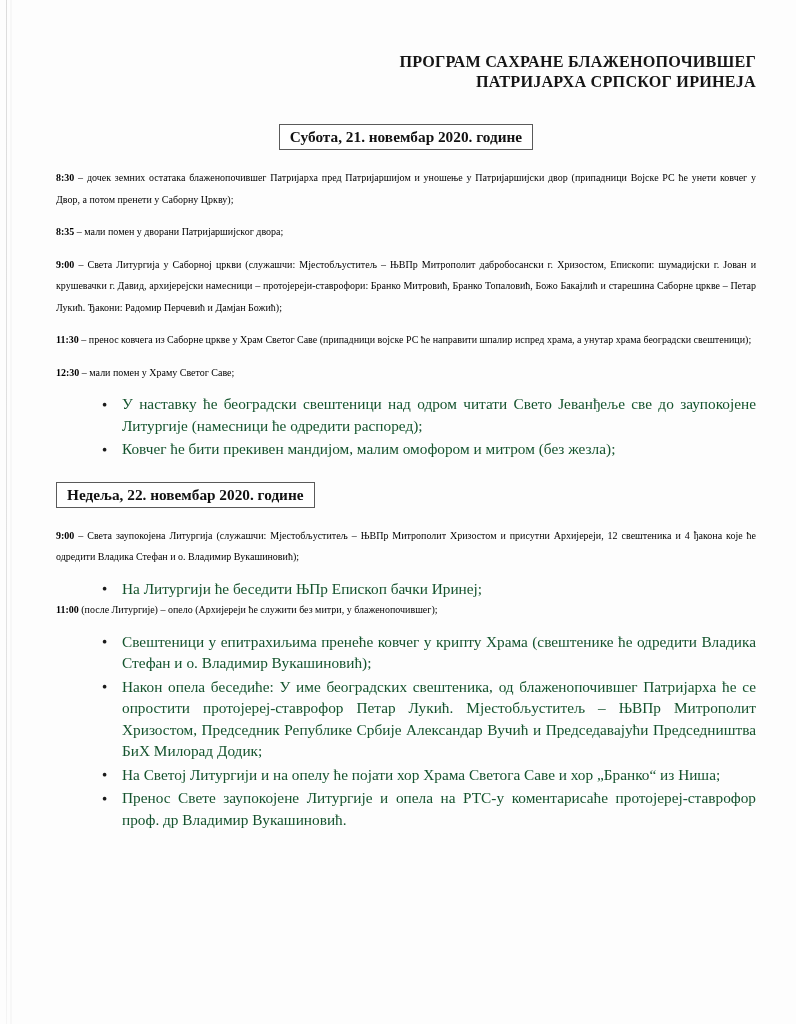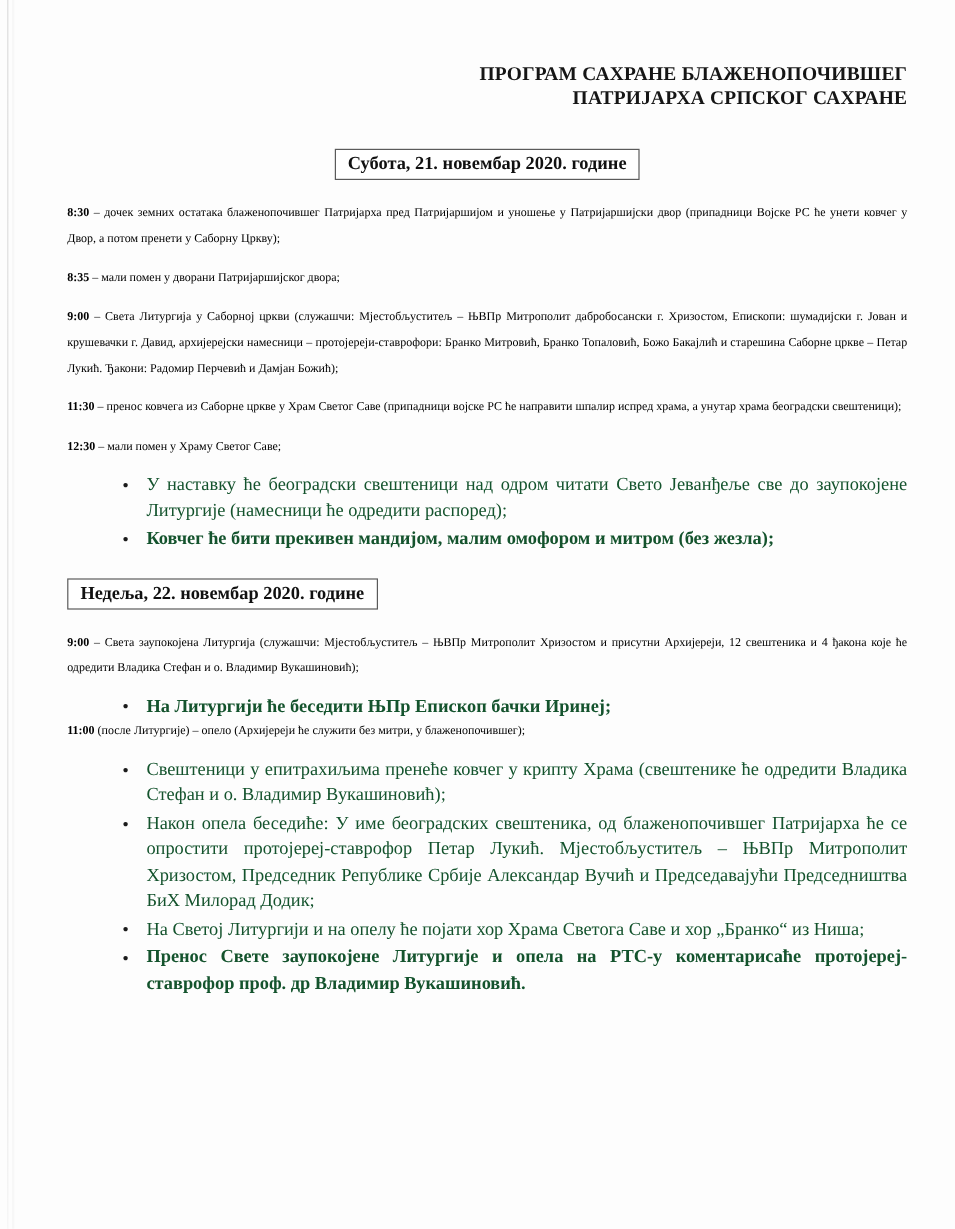--- a/index.html
+++ b/index.html
@@ -102,34 +102,34 @@
   }
   ul.bullets li::before {
     content: "\25CF";
     position: absolute;
     left: -6px;
     top: -0.5px;
     font-size: 8.5px;
     line-height: 22px;
     color: #1b1b1b;
   }
-  ul.bullets li:last-child { margin-bottom: 0; font-weight: bold; }
+  ul.bullets li:last-child { margin-bottom: 0; }
 </style>
 </head>
 <body>
 
 <div class="page">
   <div class="page-edge-left"></div>
   <div class="page-edge-left2"></div>
 
   <div class="content">
 
     <div class="doc-title">
       <span>ПРОГРАМ САХРАНЕ БЛАЖЕНОПОЧИВШЕГ</span>
-      <span class="line2">ПАТРИЈАРХА СРПСКОГ САХРАНЕ</span>
+      <span class="line2">ПАТРИЈАРХА СРПСКОГ ИРИНЕЈА</span>
     </div>
 
     <div class="day-header-wrap" id="day1-header-wrap">
       <span class="day-header">Субота, 21. новембар 2020. године</span>
     </div>
 
     <p class="item first-item">
       <span class="tm">8:30</span><span> – дочек земних остатака блаженопочившег Патријарха пред Патријаршијом и уношење у Патријаршијски двор (припадници Војске РС ће унети ковчег у Двор, а потом пренети у Саборну Цркву);</span>
     </p>
 

